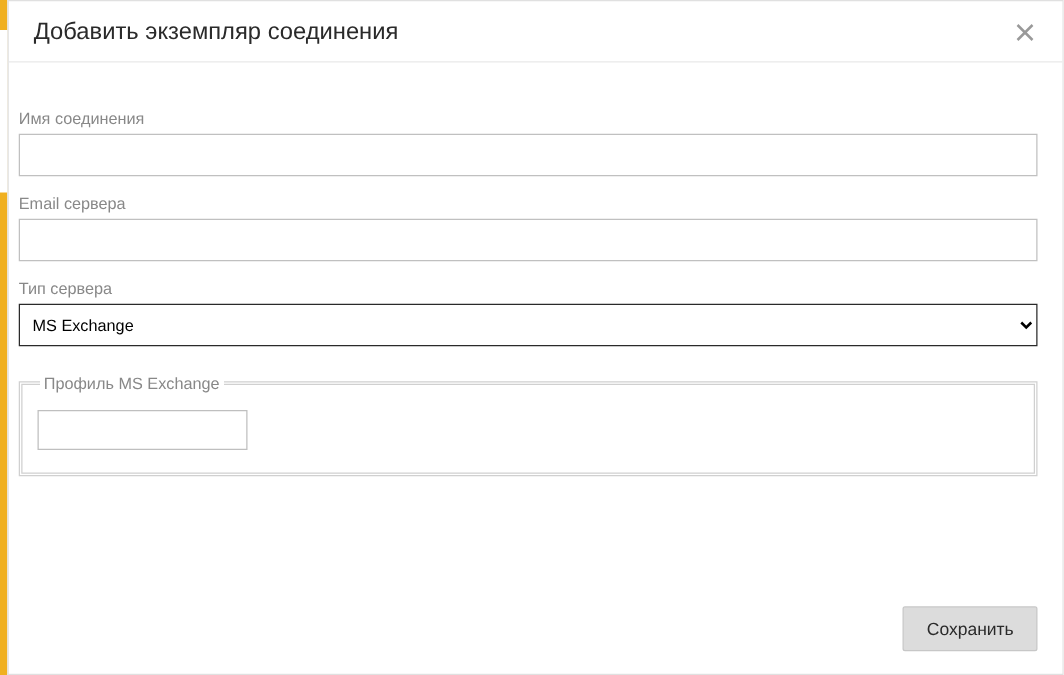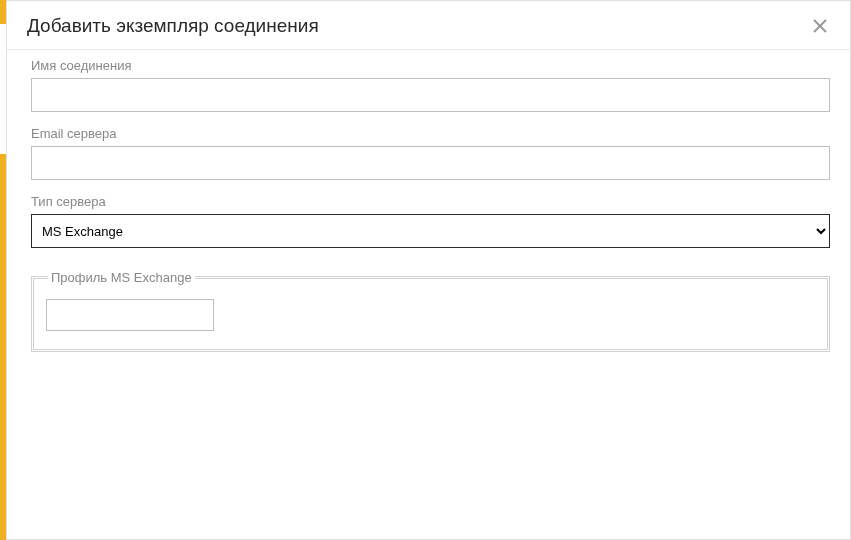--- a/index.html
+++ b/index.html
@@ -33,20 +33,21 @@
     .modal {
       position: absolute;
       left: 6px;
       top: 0;
       right: 0;
       bottom: 0;
       background: #fff;
       border: 1px solid #e0e0e0;
       display: flex;
       flex-direction: column;
+      gap: 29px;
     }
     .modal-header {
       display: flex;
       justify-content: space-between;
       align-items: center;
       padding: 14px 20px 12px 20px;
       border-bottom: 1px solid #e9e9e9;
     }
     .modal-title {
       font-size: 19px;
@@ -63,21 +64,21 @@
       color: #888;
     }
     .close-btn svg {
       width: 16px;
       height: 16px;
       stroke: #999;
       stroke-width: 2;
     }
     .modal-body {
       flex: 1;
-      padding: 8px 20px 0 24px;
+      padding: 8px 20px 0 8px;
     }
     .form-group {
       margin-bottom: 14px;
     }
     .form-label {
       display: block;
       font-size: 13px;
       color: #888;
       margin-bottom: 5px;
       font-weight: 400;
@@ -180,14 +181,15 @@
     </div>
 
     <fieldset class="fieldset">
       <legend class="fieldset-legend">Профиль MS Exchange</legend>
       <input type="text" class="fieldset-input" value="" style="">
     </fieldset>
 
   </div>
 
   <div class="modal-footer">
+    <button class="btn">Сохранить</button>
   </div>
 </div>
 
 </body></html>

